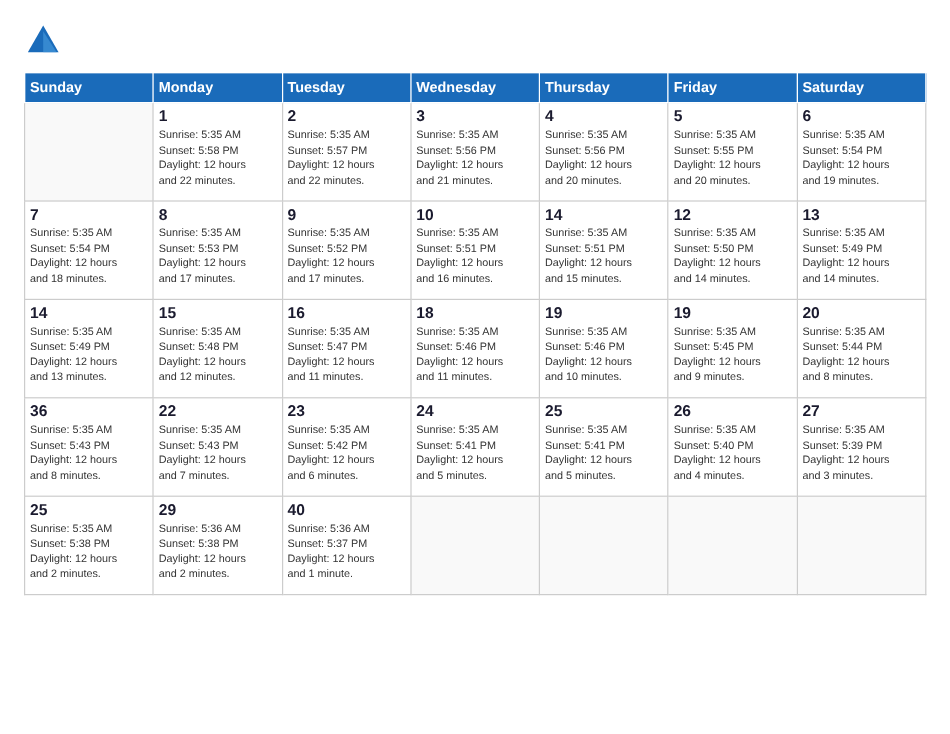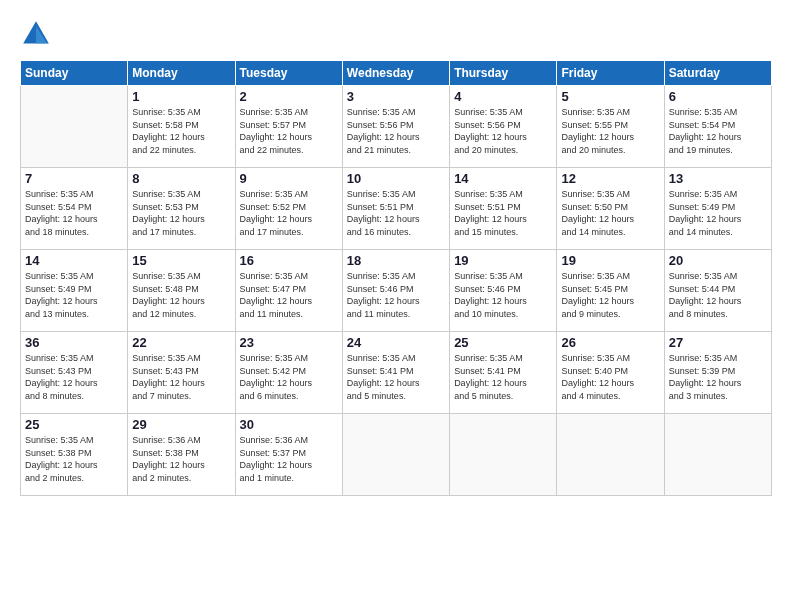--- a/index.html
+++ b/index.html
@@ -332,21 +332,21 @@
 and 2 minutes.</div>
           </td>
           <td>
             <div class="day-num">29</div>
             <div class="day-info" style="white-space: pre-line;">Sunrise: 5:36 AM
 Sunset: 5:38 PM
 Daylight: 12 hours
 and 2 minutes.</div>
           </td>
           <td>
-            <div class="day-num">30</div>
+            <div class="day-num">40</div>
             <div class="day-info" style="white-space: pre-line;">Sunrise: 5:36 AM
 Sunset: 5:37 PM
 Daylight: 12 hours
 and 1 minute.</div>
           </td>
           <td class="empty"></td>
           <td class="empty"></td>
           <td class="empty"></td>
           <td class="empty"></td>
         </tr>

